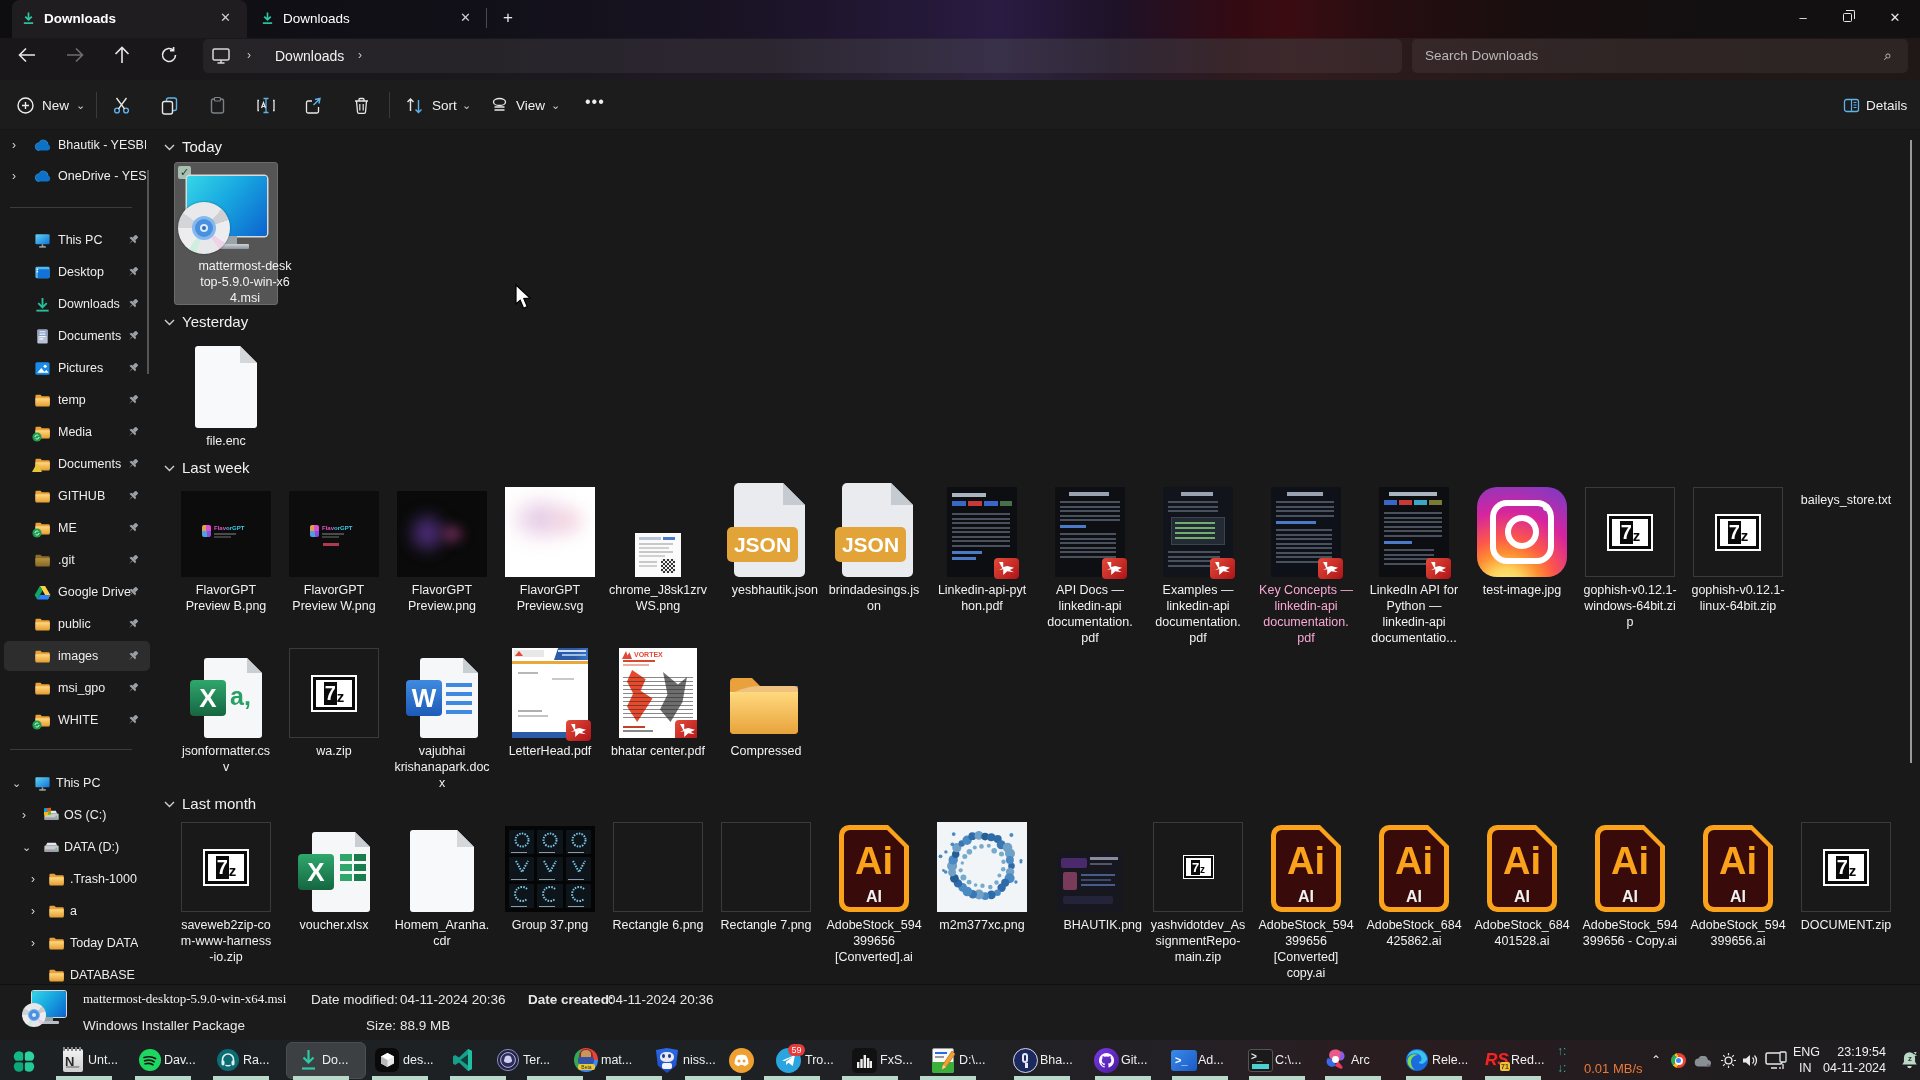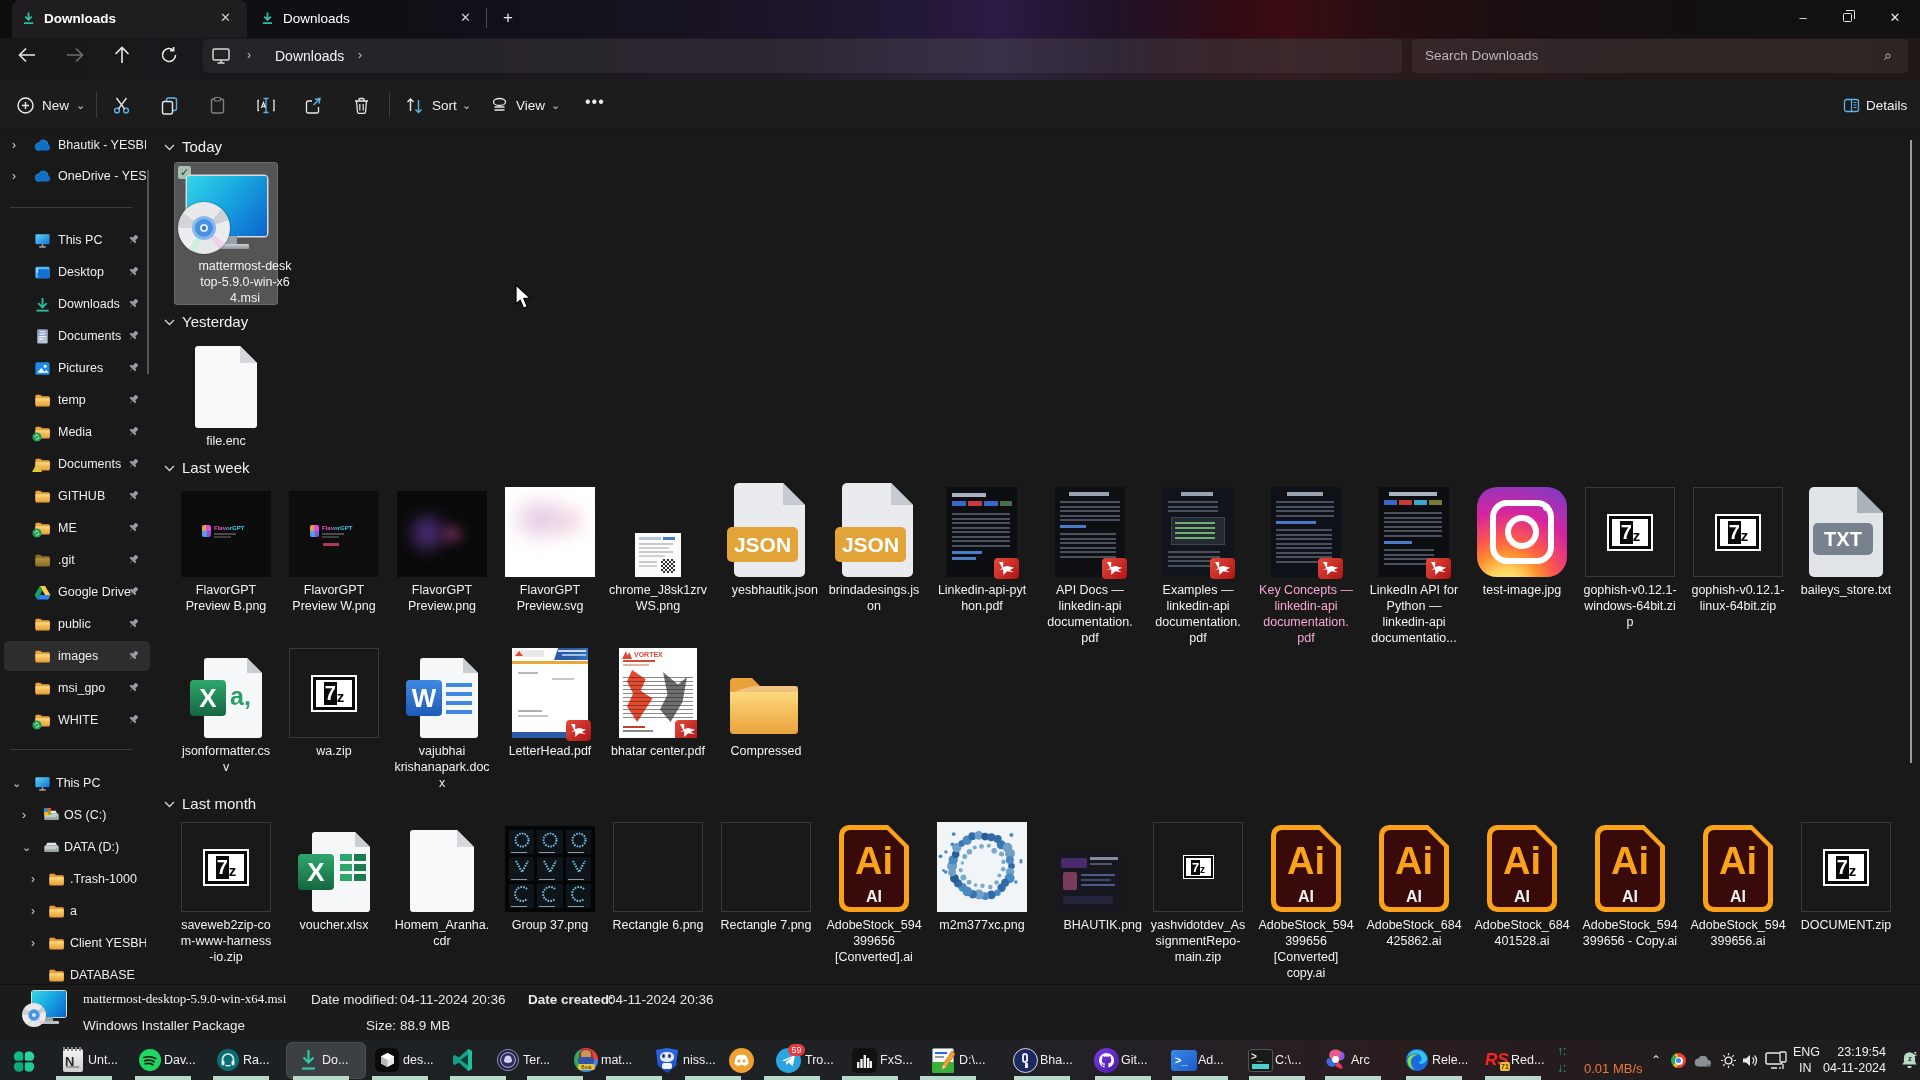--- a/index.html
+++ b/index.html
@@ -396,21 +396,21 @@
 <div class="abs" style="left:70px;top:872px;font-size:12.5px;color:#eee;white-space:nowrap;max-width:76px;overflow:hidden;">.Trash-1000</div>
 <div class="abs" style="left:31px;top:903px;color:#d8d8d8;font-size:12px;line-height:16px;">›</div>
 <svg class="abs" style="left:48px;top:903px;width:17px;height:17px;">
     <use href="#folder"></use>
   </svg>
 <div class="abs" style="left:70px;top:904px;font-size:12.5px;color:#eee;white-space:nowrap;max-width:76px;overflow:hidden;">a</div>
 <div class="abs" style="left:31px;top:935px;color:#d8d8d8;font-size:12px;line-height:16px;">›</div>
 <svg class="abs" style="left:48px;top:935px;width:17px;height:17px;">
     <use href="#folder"></use>
   </svg>
-<div class="abs" style="left:70px;top:936px;font-size:12.5px;color:#eee;white-space:nowrap;max-width:76px;overflow:hidden;">Client YESBH</div>
+<div class="abs" style="left:70px;top:936px;font-size:12.5px;color:#eee;white-space:nowrap;max-width:76px;overflow:hidden;">Today DATA</div>
 <svg class="abs" style="left:48px;top:967px;width:17px;height:17px;">
     <use href="#folder"></use>
   </svg>
 <div class="abs" style="left:70px;top:968px;font-size:12.5px;color:#eee;white-space:nowrap;max-width:76px;overflow:hidden;">DATABASE</div>
 
 <div id="content"></div>
 <svg class="abs" style="left:164px;top:144px;width:11px;height:7px;" viewBox="0 0 11 7">
     <path d="M1 1l4.5 4.5L10 1" stroke="#d0d0d0" stroke-width="1.4" fill="none"></path>
   </svg>
 <div class="sechead abs" style="left:182px;top:138px;">Today</div>
@@ -661,28 +661,20 @@
       <div style="width:90px;height:90px;border:1px solid #3a3a3a;display:flex;align-items:center;justify-content:center;">
         <div style="width:42px;height:33px;background:#fff;border:3px solid #0a0a0a;box-shadow:0 0 0 2px #fff;display:flex;align-items:center;justify-content:center;">
 <span style="background:#0a0a0a;color:#fff;font-weight:bold;font-size:20px;line-height:23px;padding:0 1px;">7</span>
           <span style="color:#0a0a0a;font-weight:bold;font-size:15px;margin-top:6px;">z</span>
         </div>
       </div>
     </div>
 <div style="margin-top:5px;font-size:12.5px;line-height:16px;text-align:center;color:#f2f2f2;">gophish-v0.12.1-<br>linux-64bit.zip</div>
 </div>
 <div class="abs" style="left:1794px;top:487px;width:104px;">
-<div style="height:90px;display:flex;align-items:flex-end;justify-content:center;">
-      <div class="pgwrap" style="width:74px;height:90px;">
-<div class="pg" style="left:0;top:0;width:74px;height:90px;background:#e2e5e8;"></div>
-<div class="cut" style="right:0;top:0;border-left-width:26px;border-top-width:26px;"></div>
-<div class="flap" style="right:26px;top:0;margin-right:-26px;border-bottom-width:26px;border-right-width:26px;border-bottom-color:#aab2ba;"></div>
-<div class="banner" style="left:4px;top:36px;width:60px;height:32px;font-size:20px;line-height:32px;background:#78828e;">TXT</div>
-</div>
-    </div>
 <div style="margin-top:5px;font-size:12.5px;line-height:16px;text-align:center;color:#f2f2f2;">baileys_store.txt</div>
 </div>
 <div class="abs" style="left:174px;top:648px;width:104px;">
 <div style="height:90px;display:flex;align-items:flex-end;justify-content:center;">
       <div class="pgwrap" style="width:72px;height:80px;">
 <div class="pg" style="left:14px;top:0;width:58px;height:80px;background:#f6f7f8;border-radius:3px;"></div>
 <div class="cut" style="right:0;top:0;border-left-width:15px;border-top-width:15px;"></div>
 <div class="flap" style="right:15px;top:0;margin-right:-15px;border-bottom-width:15px;border-right-width:15px;border-bottom-color:#c9ced3;"></div>
 <div style="position:absolute;left:40px;top:24px;color:#27a065;font-size:25px;font-weight:bold;">a,</div>
 <div style="position:absolute;left:0;top:22px;width:36px;height:36px;background:linear-gradient(180deg,#2fa76c,#156640);border-radius:4px;color:#fff;font-weight:bold;font-size:26px;text-align:center;line-height:36px;">X</div>

